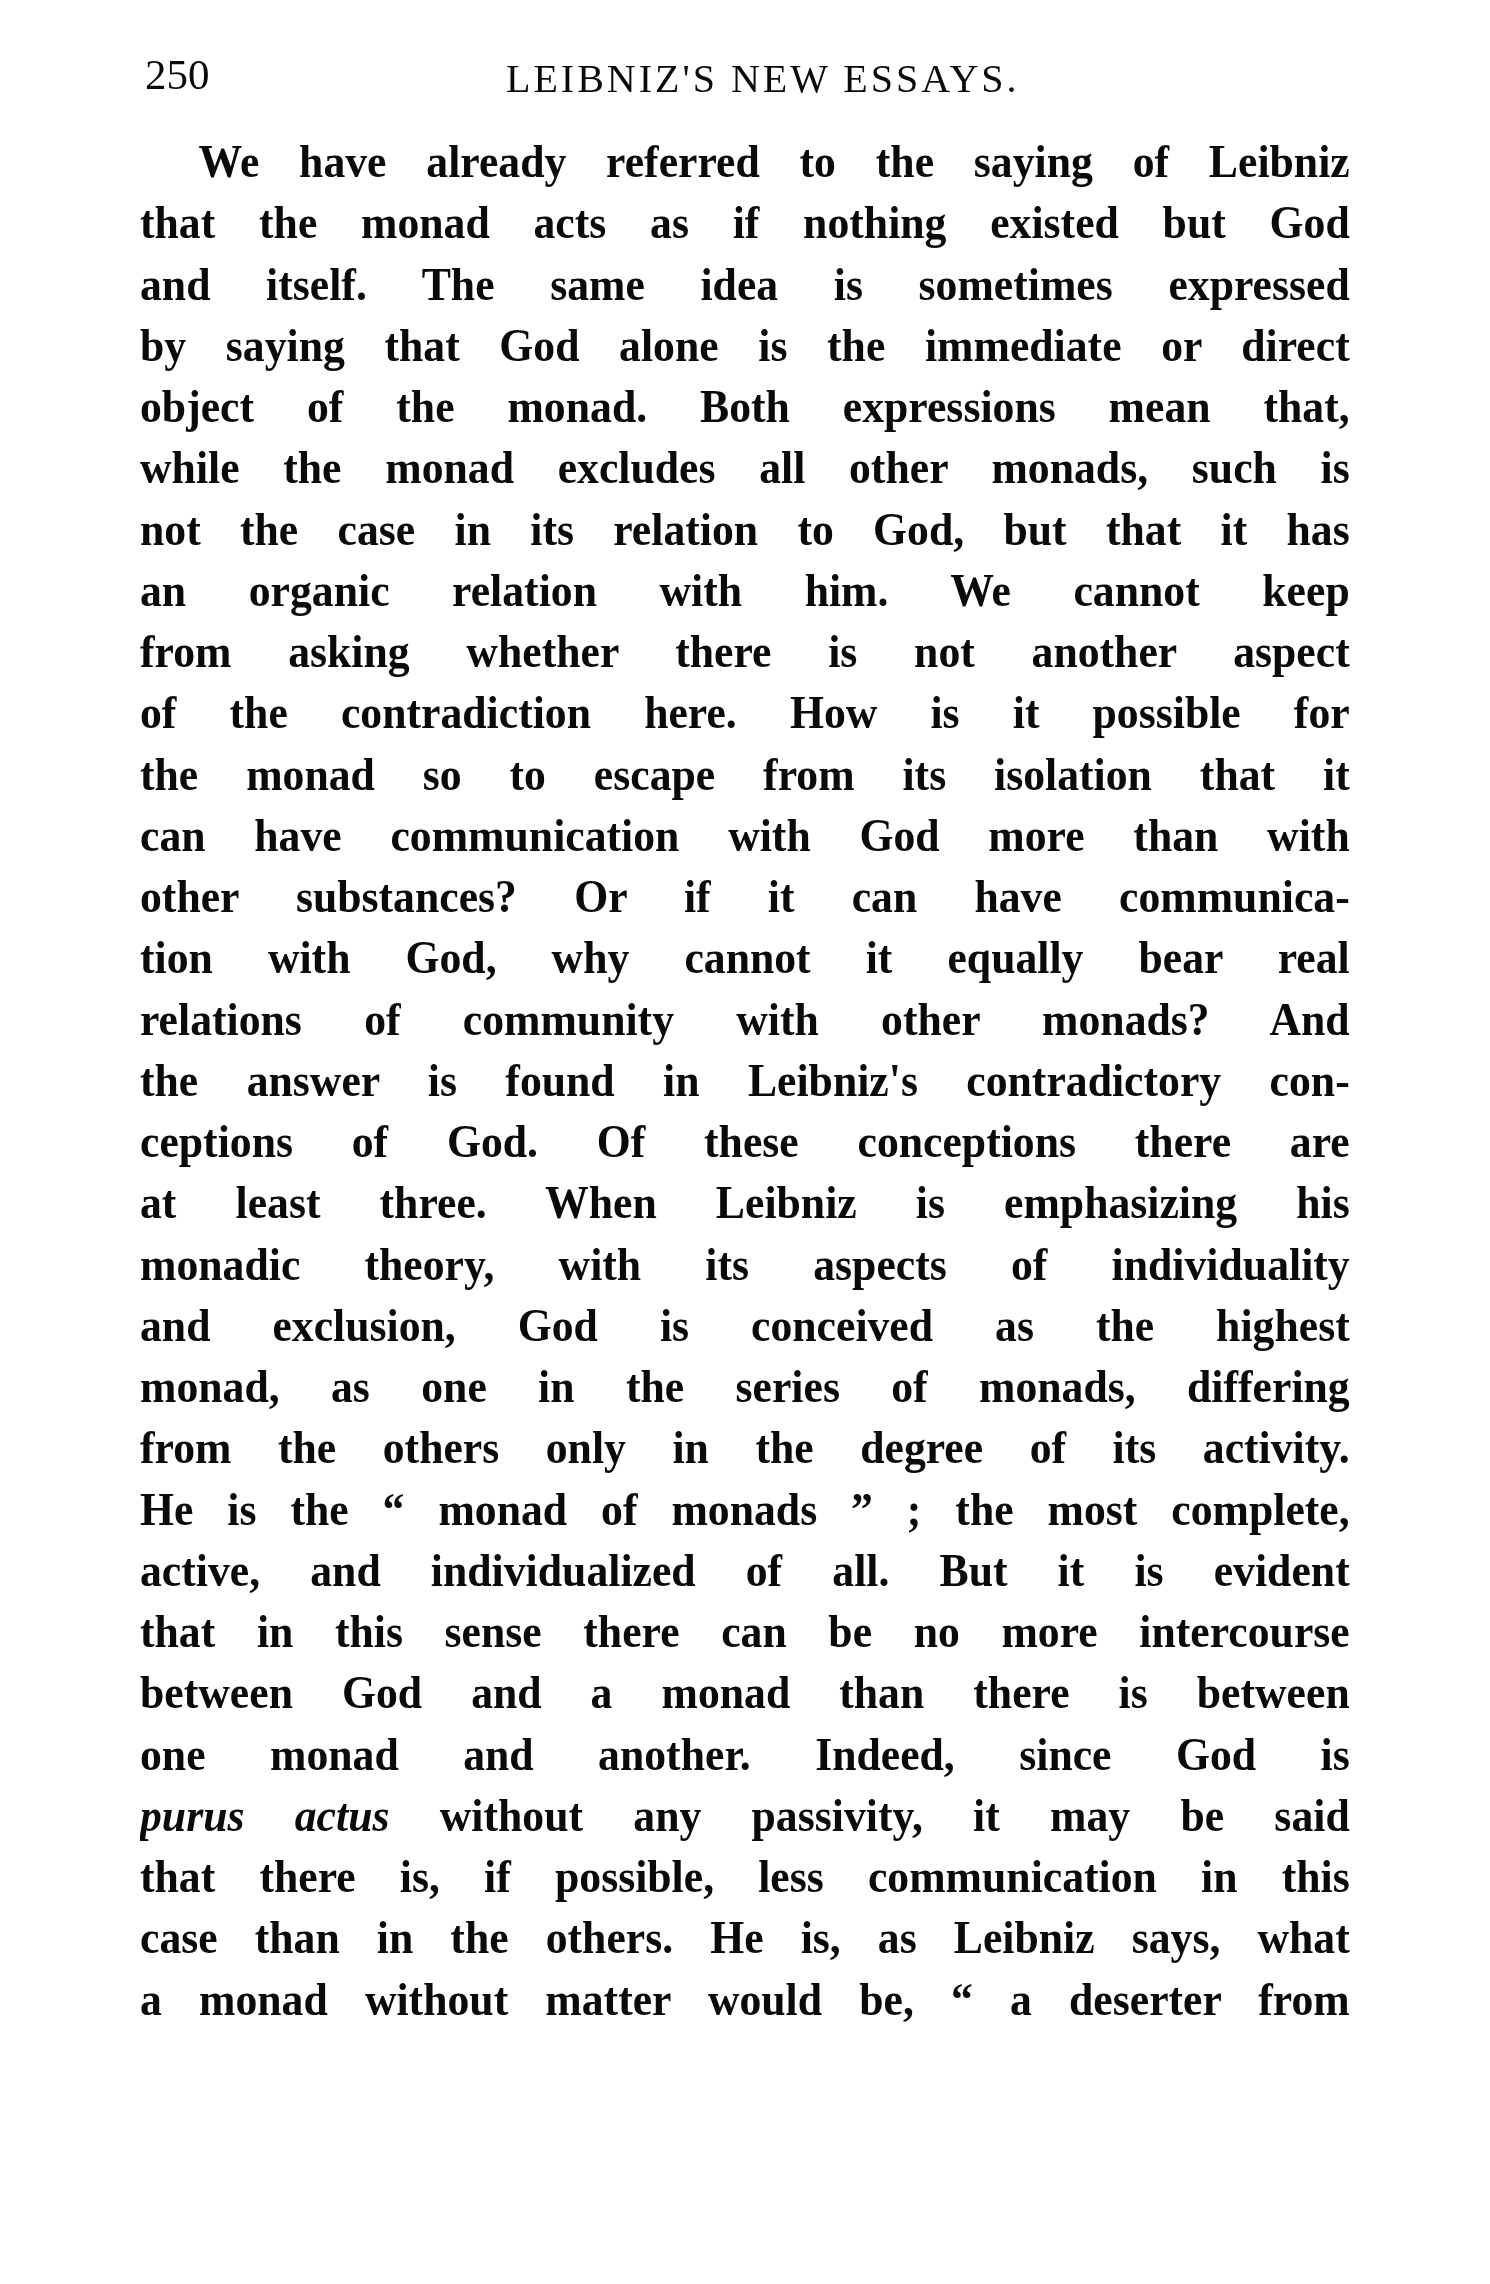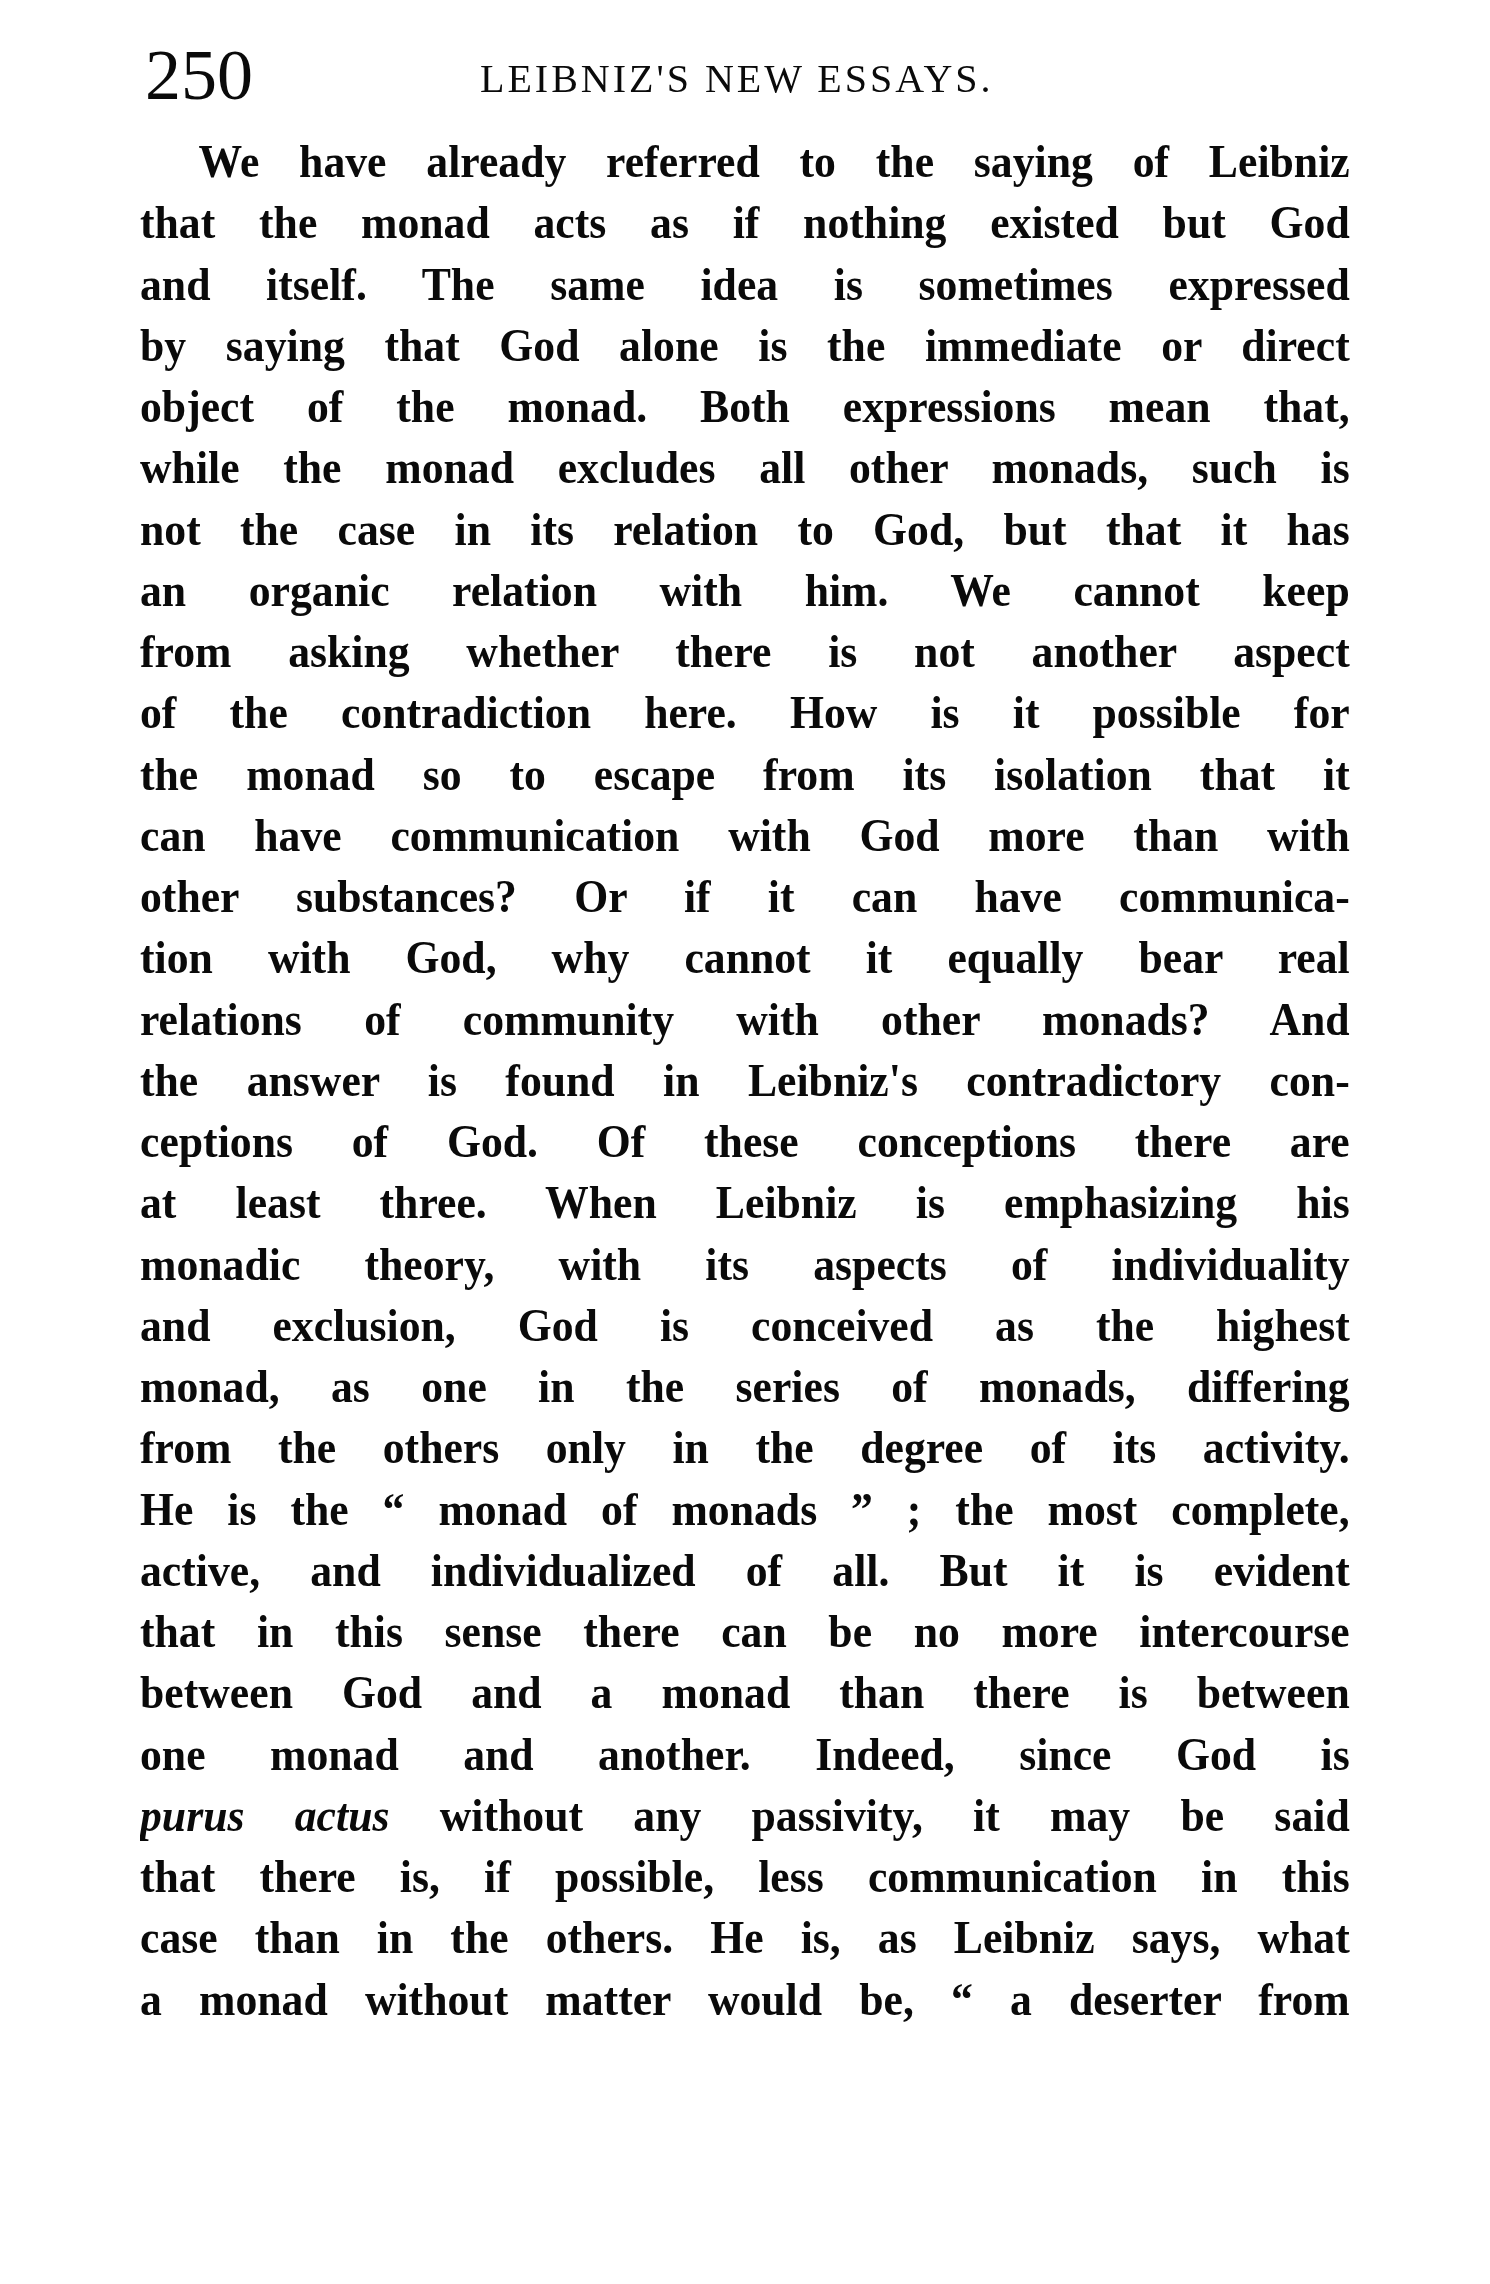--- a/index.html
+++ b/index.html
@@ -1,20 +1,20 @@
 <!DOCTYPE html>
 <html><head>
 <meta charset="utf-8">
 <style>
   html,body{margin:0;padding:0;background:#ffffff;}
   body{width:1490px;height:2284px;position:relative;overflow:hidden;color:#0a0a0a;
        font-family:"Liberation Serif","DejaVu Serif",serif;}
   .header{position:absolute;top:40px;left:140px;width:1210px;height:70px;}
-  .page-num{position:absolute;left:5px;top:0;font-size:72px;line-height:70px;}
-  .running-head{position:absolute;left:340px;top:4px;font-size:40px;line-height:70px;letter-spacing:3px;}
+  .page-num{position:absolute;left:5px;top:0;font-size:43px;line-height:70px;}
+  .running-head{position:absolute;left:366px;top:4px;font-size:40px;line-height:70px;letter-spacing:3px;}
   .body{position:absolute;top:131px;left:140px;width:1210px;}
   .line{display:block;height:61.25px;line-height:61.25px;font-size:47px;font-weight:bold;
         text-align:justify;text-align-last:justify;white-space:nowrap;overflow:hidden;
         transform:scaleX(0.93);transform-origin:left center;width:107.5%;}
   .line.indent{padding-left:63px;box-sizing:border-box;}
   .line.last{text-align-last:justify;}
   .it{font-style:italic;}
 </style>
 </head>
 <body>

